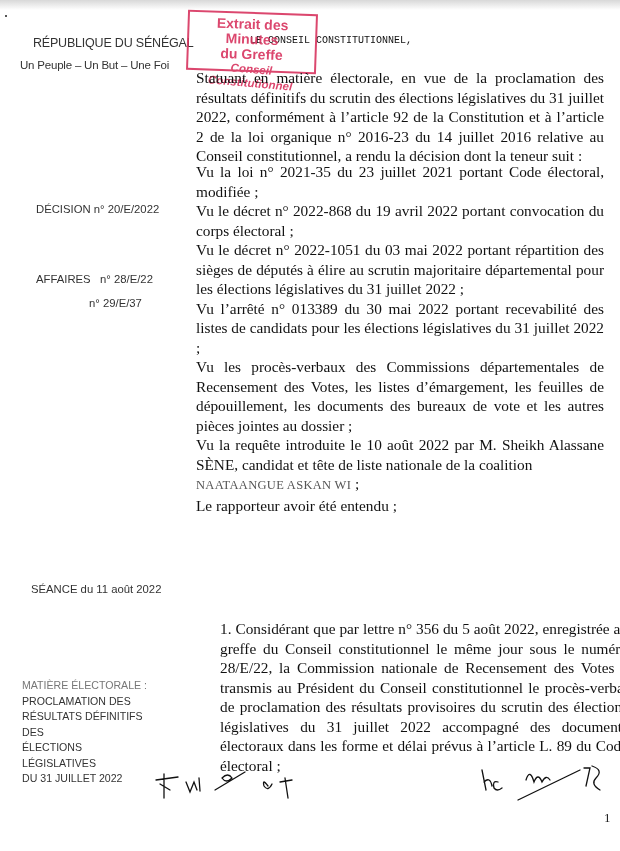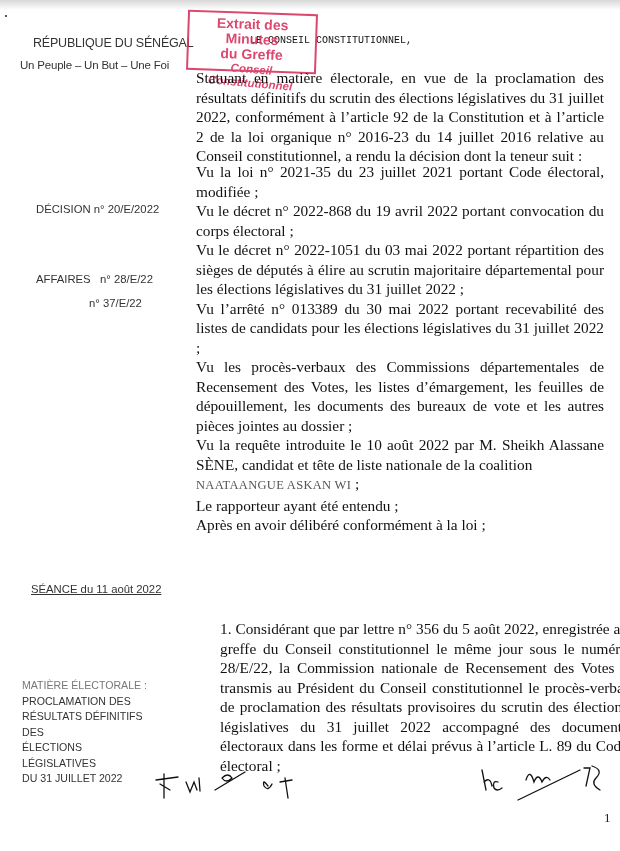--- a/index.html
+++ b/index.html
@@ -6,21 +6,21 @@
   body { width:620px; height:851px; background:#ffffff; position:relative; overflow:hidden; }
   .topshade { position:absolute; left:0; top:0; width:620px; height:10px;
     background:linear-gradient(#d8d8d8,#ffffff); }
   .left { position:absolute; font-family:"Liberation Sans", sans-serif; color:#333; font-size:11.3px; }
   .left.center { text-align:left; }
   .rep { left:33px; top:36px; font-size:12.5px; letter-spacing:-0.2px; }
   .motto { left:20px; top:59px; font-size:11.5px; letter-spacing:-0.2px; }
   .dec { left:36px; top:203px; }
   .aff1 { left:36px; top:273px; }
   .aff2 { left:89px; top:297px; }
-  .seance { left:31px; top:583px;text-decoration:underline; }
+  .seance { left:31px; top:583px; }
   .matiere { left:22px; top:678px; width:130px; line-height:15.5px; font-size:10.6px; }
   .matiere .gray { color:#777; }
   .body { position:absolute; left:196px; width:408px; font-family:"Liberation Serif", serif;
     font-size:15.3px; color:#111; line-height:19.5px; text-align:justify; }
   .body p { margin:0; }
   .title { position:absolute; left:250px; top:35px; font-family:Liberation Mono, monospace; font-size:10px; color:#111; }
   .s1 { top:58px; text-indent:0;margin-top:10px; }
   .s2 { top:162px; }
   .s3 { top:619px;margin-left:24px; }
   .coal { font-size:12.5px; color:#555; letter-spacing:0.3px; }
@@ -49,21 +49,21 @@
   <div class="l1">Extrait des Minutes</div>
   <div class="l2">du Greffe</div>
   <div class="l3">Conseil Constitutionnel</div>
 </div>
 
 <div class="left dec">DÉCISION n° 20/E/2022</div>
 <div class="left aff1">
   <span>AFFAIRES</span>&nbsp;&nbsp;
   <span>n° 28/E/22</span>
 </div>
-<div class="left aff2">n° 37/E/22</div>
+<div class="left aff2">n° 29/E/37</div>
 <div class="left seance">SÉANCE du 11 août 2022</div>
 <div class="left center matiere">
   <div class="gray">MATIÈRE ÉLECTORALE :</div>
   <div>PROCLAMATION DES</div>
   <div>RÉSULTATS DÉFINITIFS DES</div>
   <div>ÉLECTIONS LÉGISLATIVES</div>
   <div>DU 31 JUILLET 2022</div>
 </div>
 
 <div class="body s1">
@@ -71,22 +71,21 @@
 </div>
 
 <div class="body s2">
   <p>Vu la loi n° 2021-35 du 23 juillet 2021 portant Code électoral, modifiée ;</p>
   <p>Vu le décret n° 2022-868 du 19 avril 2022 portant convocation du corps électoral ;</p>
   <p>Vu le décret n° 2022-1051 du 03 mai 2022 portant répartition des sièges de députés à élire au scrutin majoritaire départemental pour les élections législatives du 31 juillet 2022 ;</p>
   <p>Vu l’arrêté n° 013389 du 30 mai 2022 portant recevabilité des listes de candidats pour les élections législatives du 31 juillet 2022 ;</p>
   <p>Vu les procès-verbaux des Commissions départementales de Recensement des Votes, les listes d’émargement, les feuilles de dépouillement, les documents des bureaux de vote et les autres pièces jointes au dossier ;</p>
   <p>Vu la requête introduite le 10 août 2022 par M. Sheikh Alassane SÈNE, candidat et tête de liste nationale de la coalition</p>
   <p><span class="coal">NAATAANGUE ASKAN WI</span><span> ;</span></p>
-  <p>Le rapporteur ayant été entendu ;</p>
-  <p>Après en avoir délibéré conformément à la loi ;</p>
+  <p>Le rapporteur avoir été entendu ;</p>
 </div>
 
 <div class="body s3">
   <p>1. Considérant que par lettre n° 356 du 5 août 2022, enregistrée au greffe du Conseil constitutionnel le même jour sous le numéro 28/E/22, la Commission nationale de Recensement des Votes a transmis au Président du Conseil constitutionnel le procès-verbal de proclamation des résultats provisoires du scrutin des élections législatives du 31 juillet 2022 accompagné des documents électoraux dans les forme et délai prévus à l’article L. 89 du Code électoral ;</p>
 </div>
 
 <svg class="sigs" viewBox="0 0 620 60">
   <g fill="none" stroke="#111" stroke-width="1.3" stroke-linecap="round">
     <path d="M164 14 L164 38 M156 20 L178 17 M160 24 L170 30"></path>
     <path d="M186 22 L190 32 L194 22 L197 30 M199 18 L200 31"></path>

